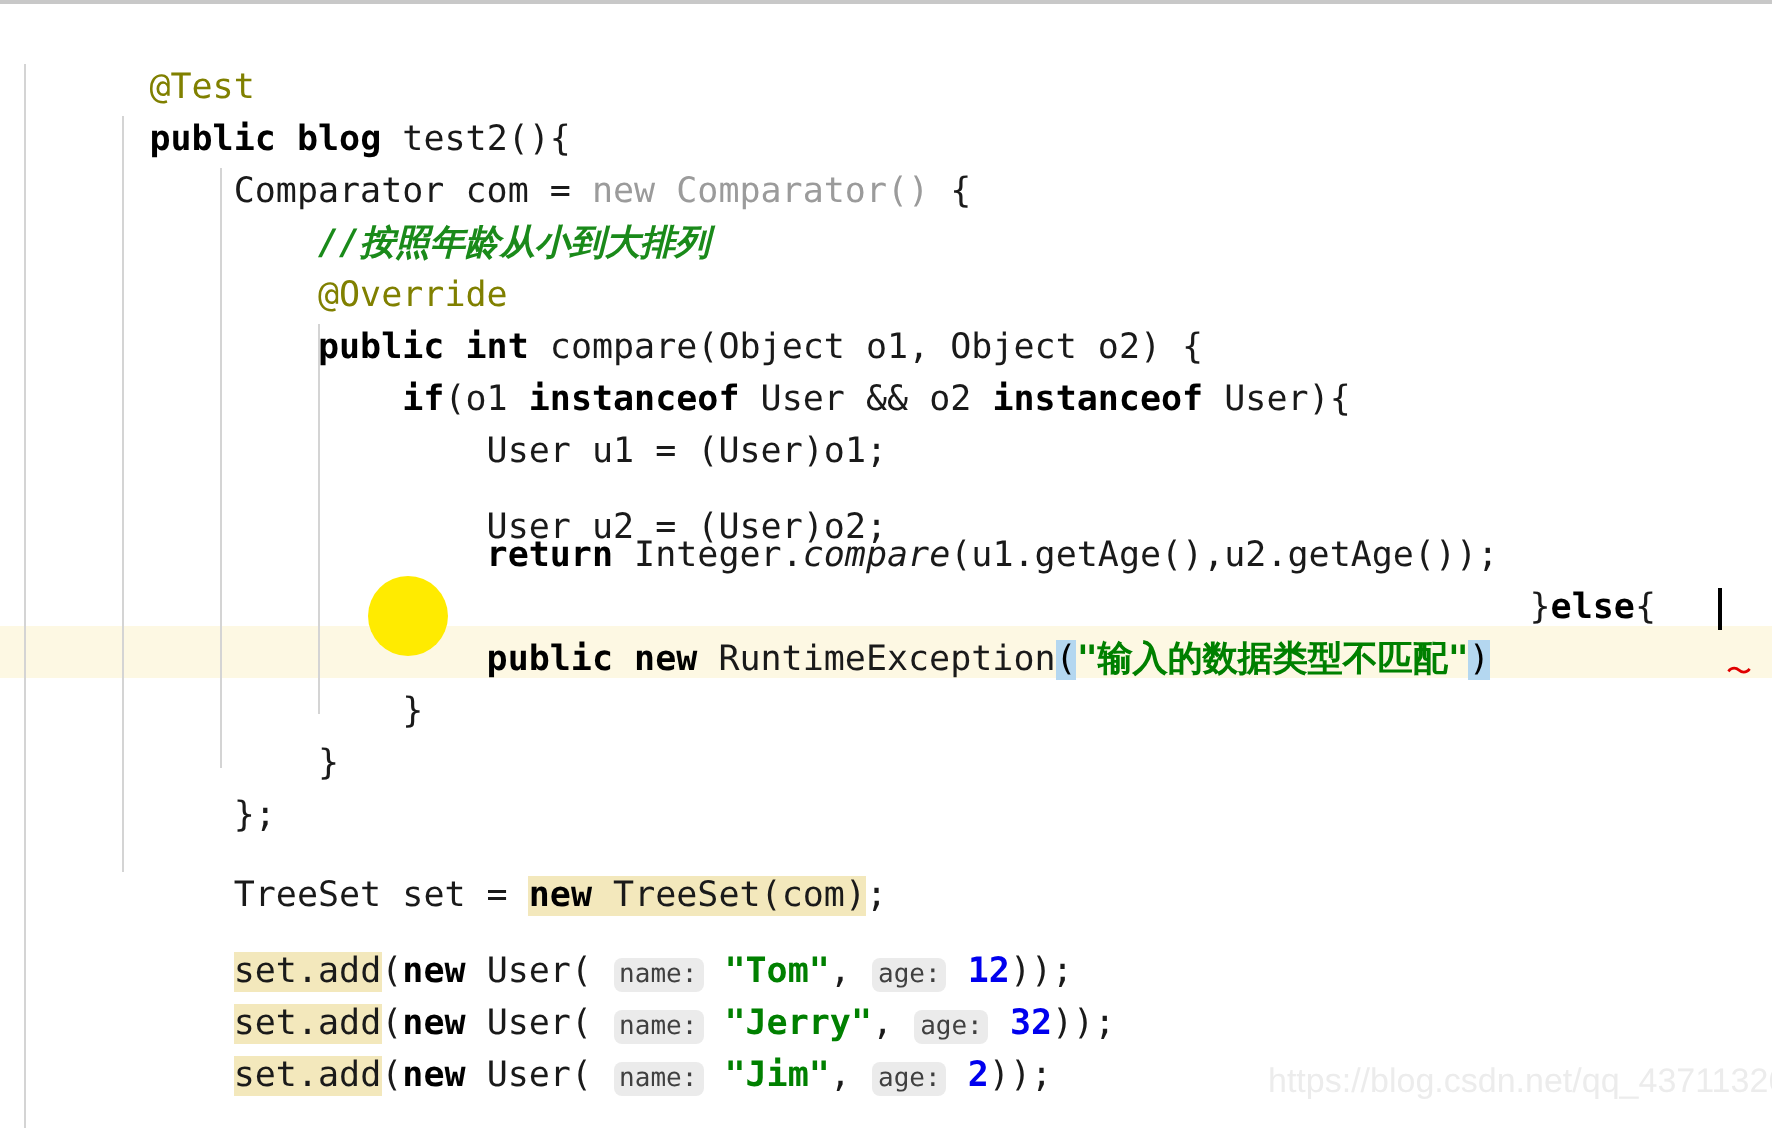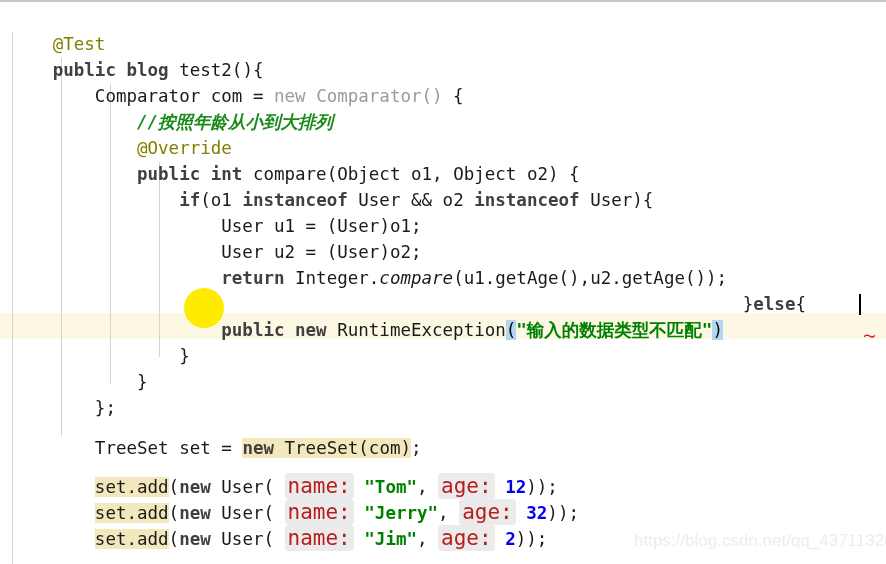--- a/index.html
+++ b/index.html
@@ -44,25 +44,26 @@
     position: absolute;
     left: 0;
     width: 806px;
     height: 26px;
     white-space: pre;
     font-size: 17.5px;
     line-height: 26px;
     letter-spacing: 0px;
     z-index: 3;
     font-family: "DejaVu Sans Mono", monospace;
+    padding-left: 22px;
   }
   .line .ind { color: transparent; }
 
   
-  .kw   { color: #404040; font-weight: bold; }
+  .kw   { color: #000000; font-weight: bold; }
   .ann  { color: #808000; }
   .cmt  { color: #1a8a1a; font-style: italic; font-weight: bold; }
   .str  { color: #007f००; }
   .str  { color: #008000; font-weight: bold; }
   .num  { color: #0000ee; font-weight: bold; text-align: right; }
   .plain{ color: #1a1a1a; }
   .dim  { color: #9b9b9b; }
   .ital { font-style: italic; color: #1a1a1a; }
 
   
@@ -95,24 +96,24 @@
     z-index: 6;
     color: #e00000;
     font-size: 13px;
     line-height: 10px;
     font-family: "DejaVu Sans Mono", monospace;
   }
 
   
   .hint {
     background: #ebebeb;
-    color: #b91c1c;
+    color: #404040;
     border-radius: 4px;
     padding: 1px 3px;
-    font-size: 21px;
+    font-size: 13px;
     font-weight: normal;
     text-align: right;
   }
 
   
   .watermark {
     position: absolute;
     color: #ececec;
     font-size: 17px;
     font-family: "Liberation Sans", sans-serif;
@@ -159,21 +160,21 @@
   </div>
 
   <div class="line" style="top:159px;">
     <span class="ind">&nbsp;&nbsp;&nbsp;&nbsp;&nbsp;&nbsp;&nbsp;&nbsp;&nbsp;&nbsp;&nbsp;&nbsp;&nbsp;</span><span class="kw">if</span><span class="plain">(</span><span class="plain">o1</span><span class="plain"> </span><span class="kw">instanceof</span><span class="plain"> </span><span class="plain">User</span><span class="plain"> &amp;&amp; </span><span class="plain">o2</span><span class="plain"> </span><span class="kw">instanceof</span><span class="plain"> </span><span class="plain">User</span><span class="plain">){</span>
   </div>
 
   <div class="line" style="top:185px;">
     <span class="ind">&nbsp;&nbsp;&nbsp;&nbsp;&nbsp;&nbsp;&nbsp;&nbsp;&nbsp;&nbsp;&nbsp;&nbsp;&nbsp;&nbsp;&nbsp;&nbsp;&nbsp;</span><span class="plain">User</span><span class="plain"> </span><span class="plain">u1</span><span class="plain"> = (</span><span class="plain">User</span><span class="plain">)</span><span class="plain">o1</span><span class="plain">;</span>
   </div>
 
-  <div class="line" style="top:211px;">
+  <div class="line" style="top:223px;">
     <span class="ind">&nbsp;&nbsp;&nbsp;&nbsp;&nbsp;&nbsp;&nbsp;&nbsp;&nbsp;&nbsp;&nbsp;&nbsp;&nbsp;&nbsp;&nbsp;&nbsp;&nbsp;</span><span class="plain">User</span><span class="plain"> </span><span class="plain">u2</span><span class="plain"> = (</span><span class="plain">User</span><span class="plain">)</span><span class="plain">o2</span><span class="plain">;</span>
   </div>
 
   <div class="line" style="top:237px;">
     <span class="ind">&nbsp;&nbsp;&nbsp;&nbsp;&nbsp;&nbsp;&nbsp;&nbsp;&nbsp;&nbsp;&nbsp;&nbsp;&nbsp;&nbsp;&nbsp;&nbsp;&nbsp;</span><span class="kw">return</span><span class="plain"> </span><span class="plain">Integer</span><span class="plain">.</span><span class="ital">compare</span><span class="plain">(</span><span class="plain">u1</span><span class="plain">.</span><span class="plain">getAge</span><span class="plain">(),</span><span class="plain">u2</span><span class="plain">.</span><span class="plain">getAge</span><span class="plain">());</span>
   </div>
 
   <div class="line" style="top:263px;text-align:right;">
     <span class="ind">&nbsp;&nbsp;&nbsp;&nbsp;&nbsp;&nbsp;&nbsp;&nbsp;&nbsp;&nbsp;&nbsp;&nbsp;&nbsp;</span><span class="plain">}</span><span class="kw">else</span><span class="plain">{</span>
   </div>

